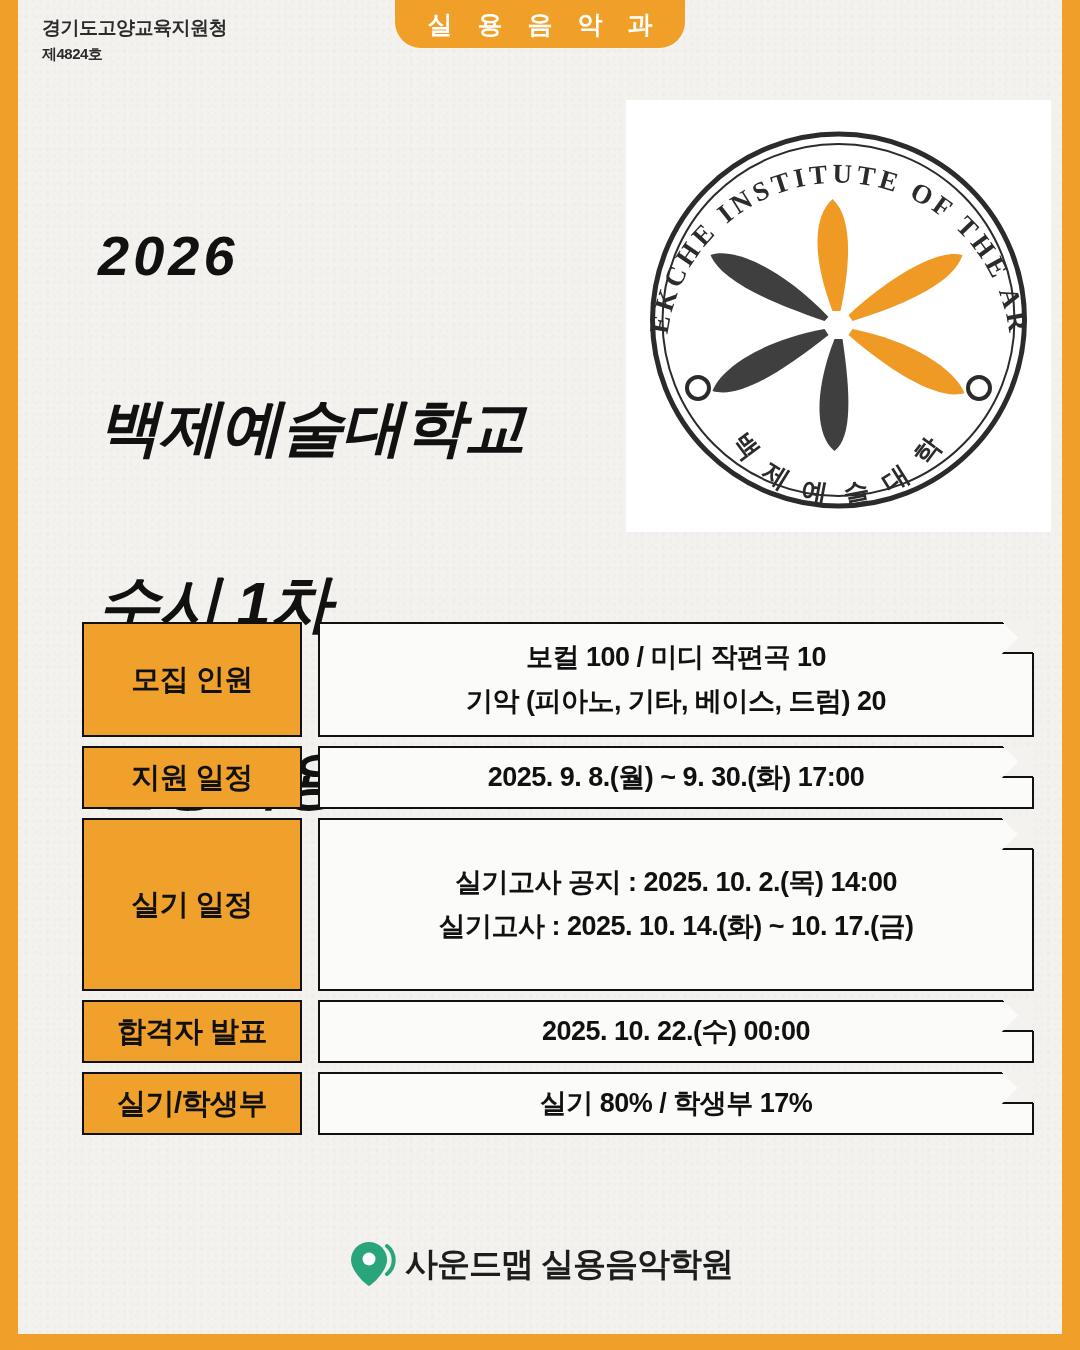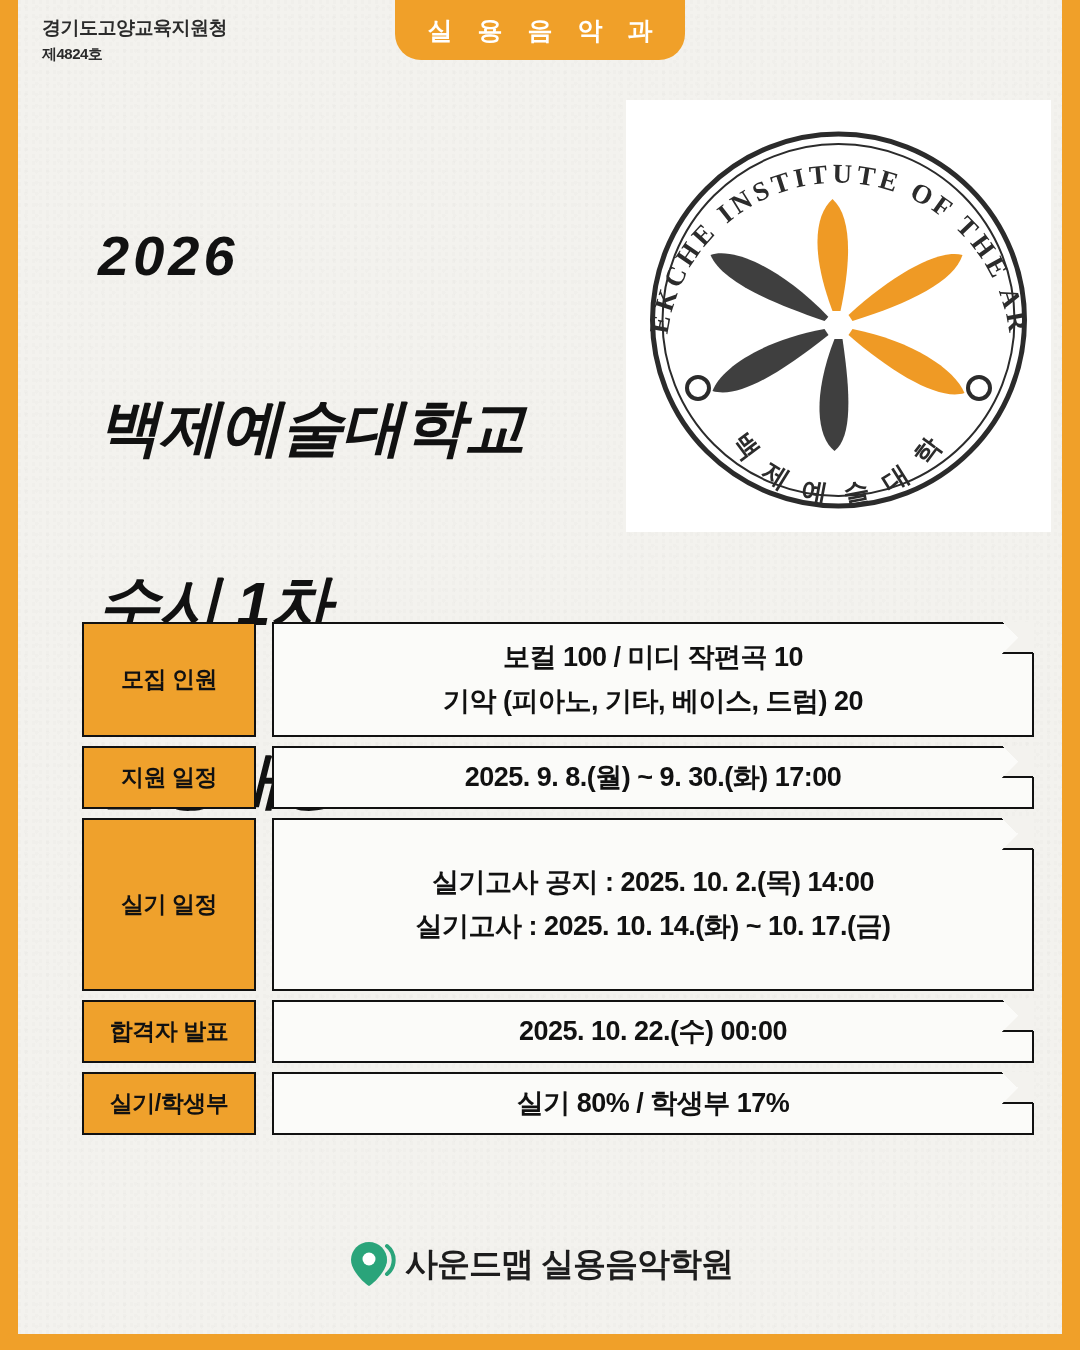--- a/index.html
+++ b/index.html
@@ -20,21 +20,21 @@
     background-image:
        radial-gradient(circle at 20% 30%, rgba(0,0,0,0.012) 0 2px, transparent 2px),
        radial-gradient(circle at 70% 60%, rgba(0,0,0,0.012) 0 2px, transparent 2px);
     background-size: 7px 7px, 11px 11px;
   }
   
   .ribbon {
     position: absolute;
     left: 50%; transform: translateX(-50%);
     top: 0;
-    width: 290px; height: 60px;
+    width: 290px; height: 48px;
     background: #f0a029;
     border-radius: 0 0 26px 26px;
     display: flex; align-items: center; justify-content: center;
   }
   .ribbon span {
     font-size: 25px; font-weight: bold; color: #ffffff;
     letter-spacing: 9px; text-indent: 9px;
   }
   
   .office {
@@ -67,25 +67,25 @@
   }
   .emblem-box svg { display:block; }
 
   
   .table {
     position: absolute; left: 64px; top: 622px;
     width: 952px;
   }
   .row { display: flex; margin-bottom: 9px; }
   .label {
-    width: 174px;
+    width: 220px;
     background: #efa12c;
     border: 2px solid #111;
     display: flex; align-items: center; justify-content: center;
-    font-size: 23px; font-weight: 900; color: #111;
+    font-size: 29px; font-weight: 900; color: #111;
     letter-spacing: -0.5px;
   }
   .value {
     flex: 1;
     margin-left: 16px;
     border: 2px solid #111;
     background: #fbfbf9;
     display: flex; flex-direction: column;
     align-items: center; justify-content: center;
     font-size: 27px; font-weight: 700; color: #111;

